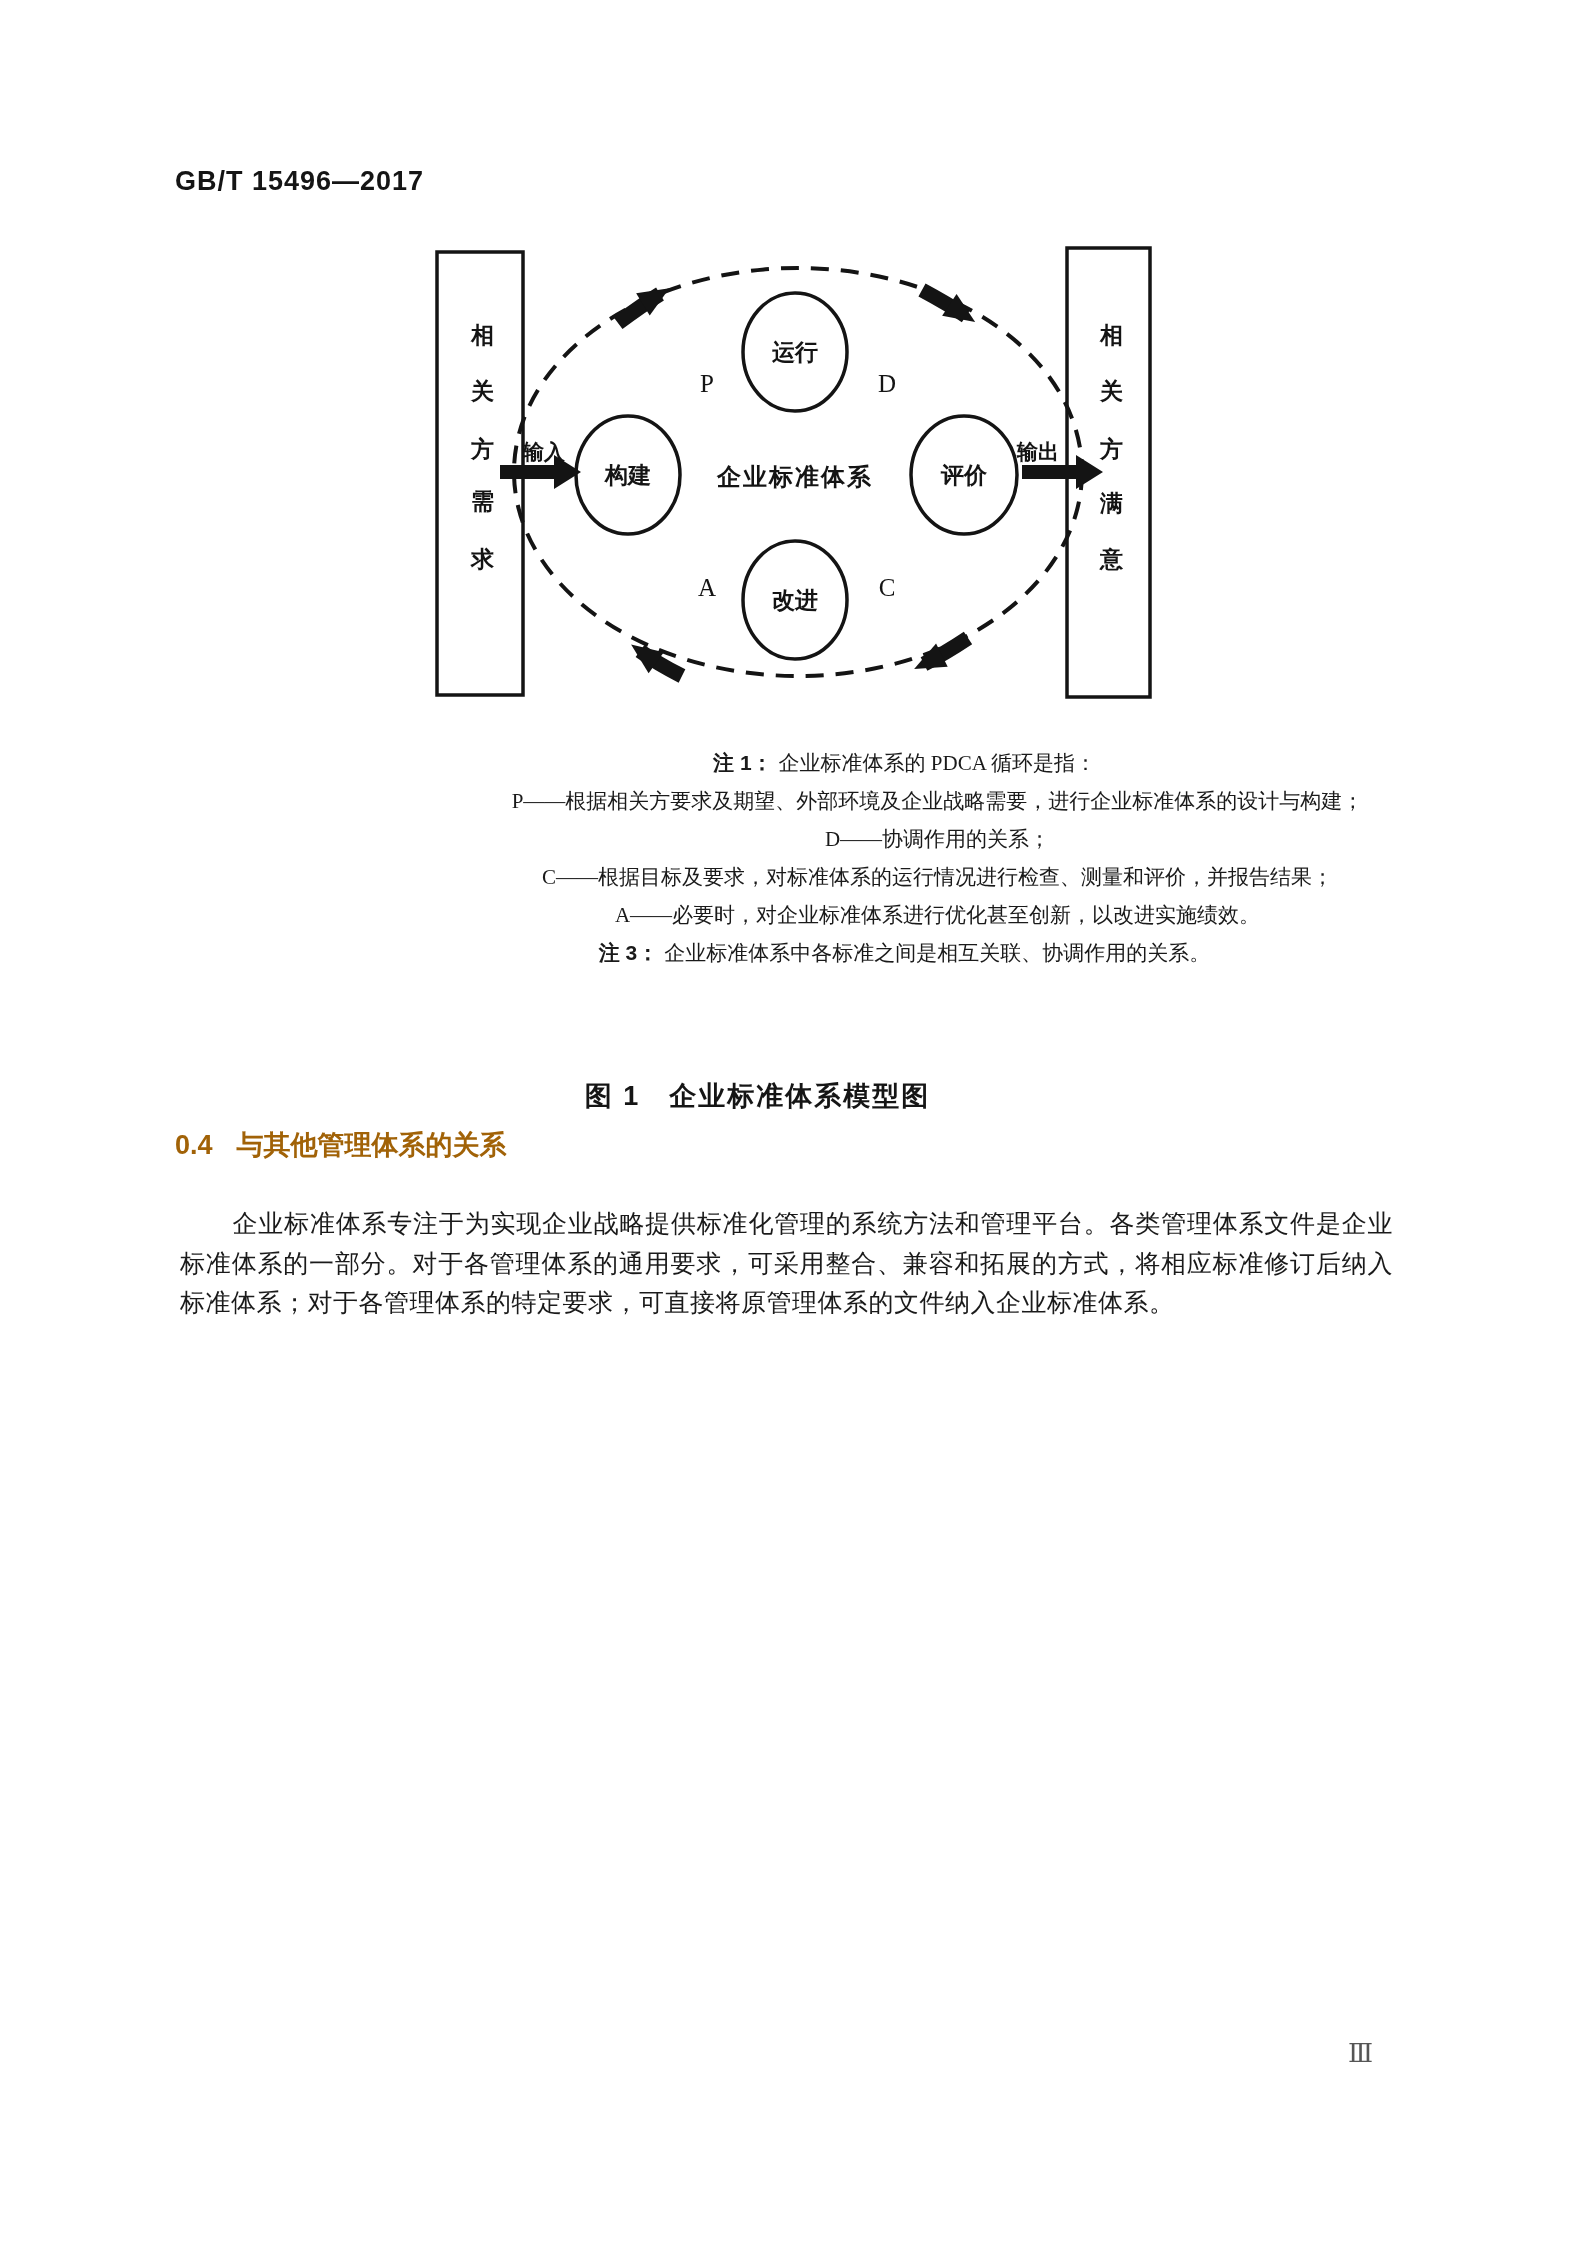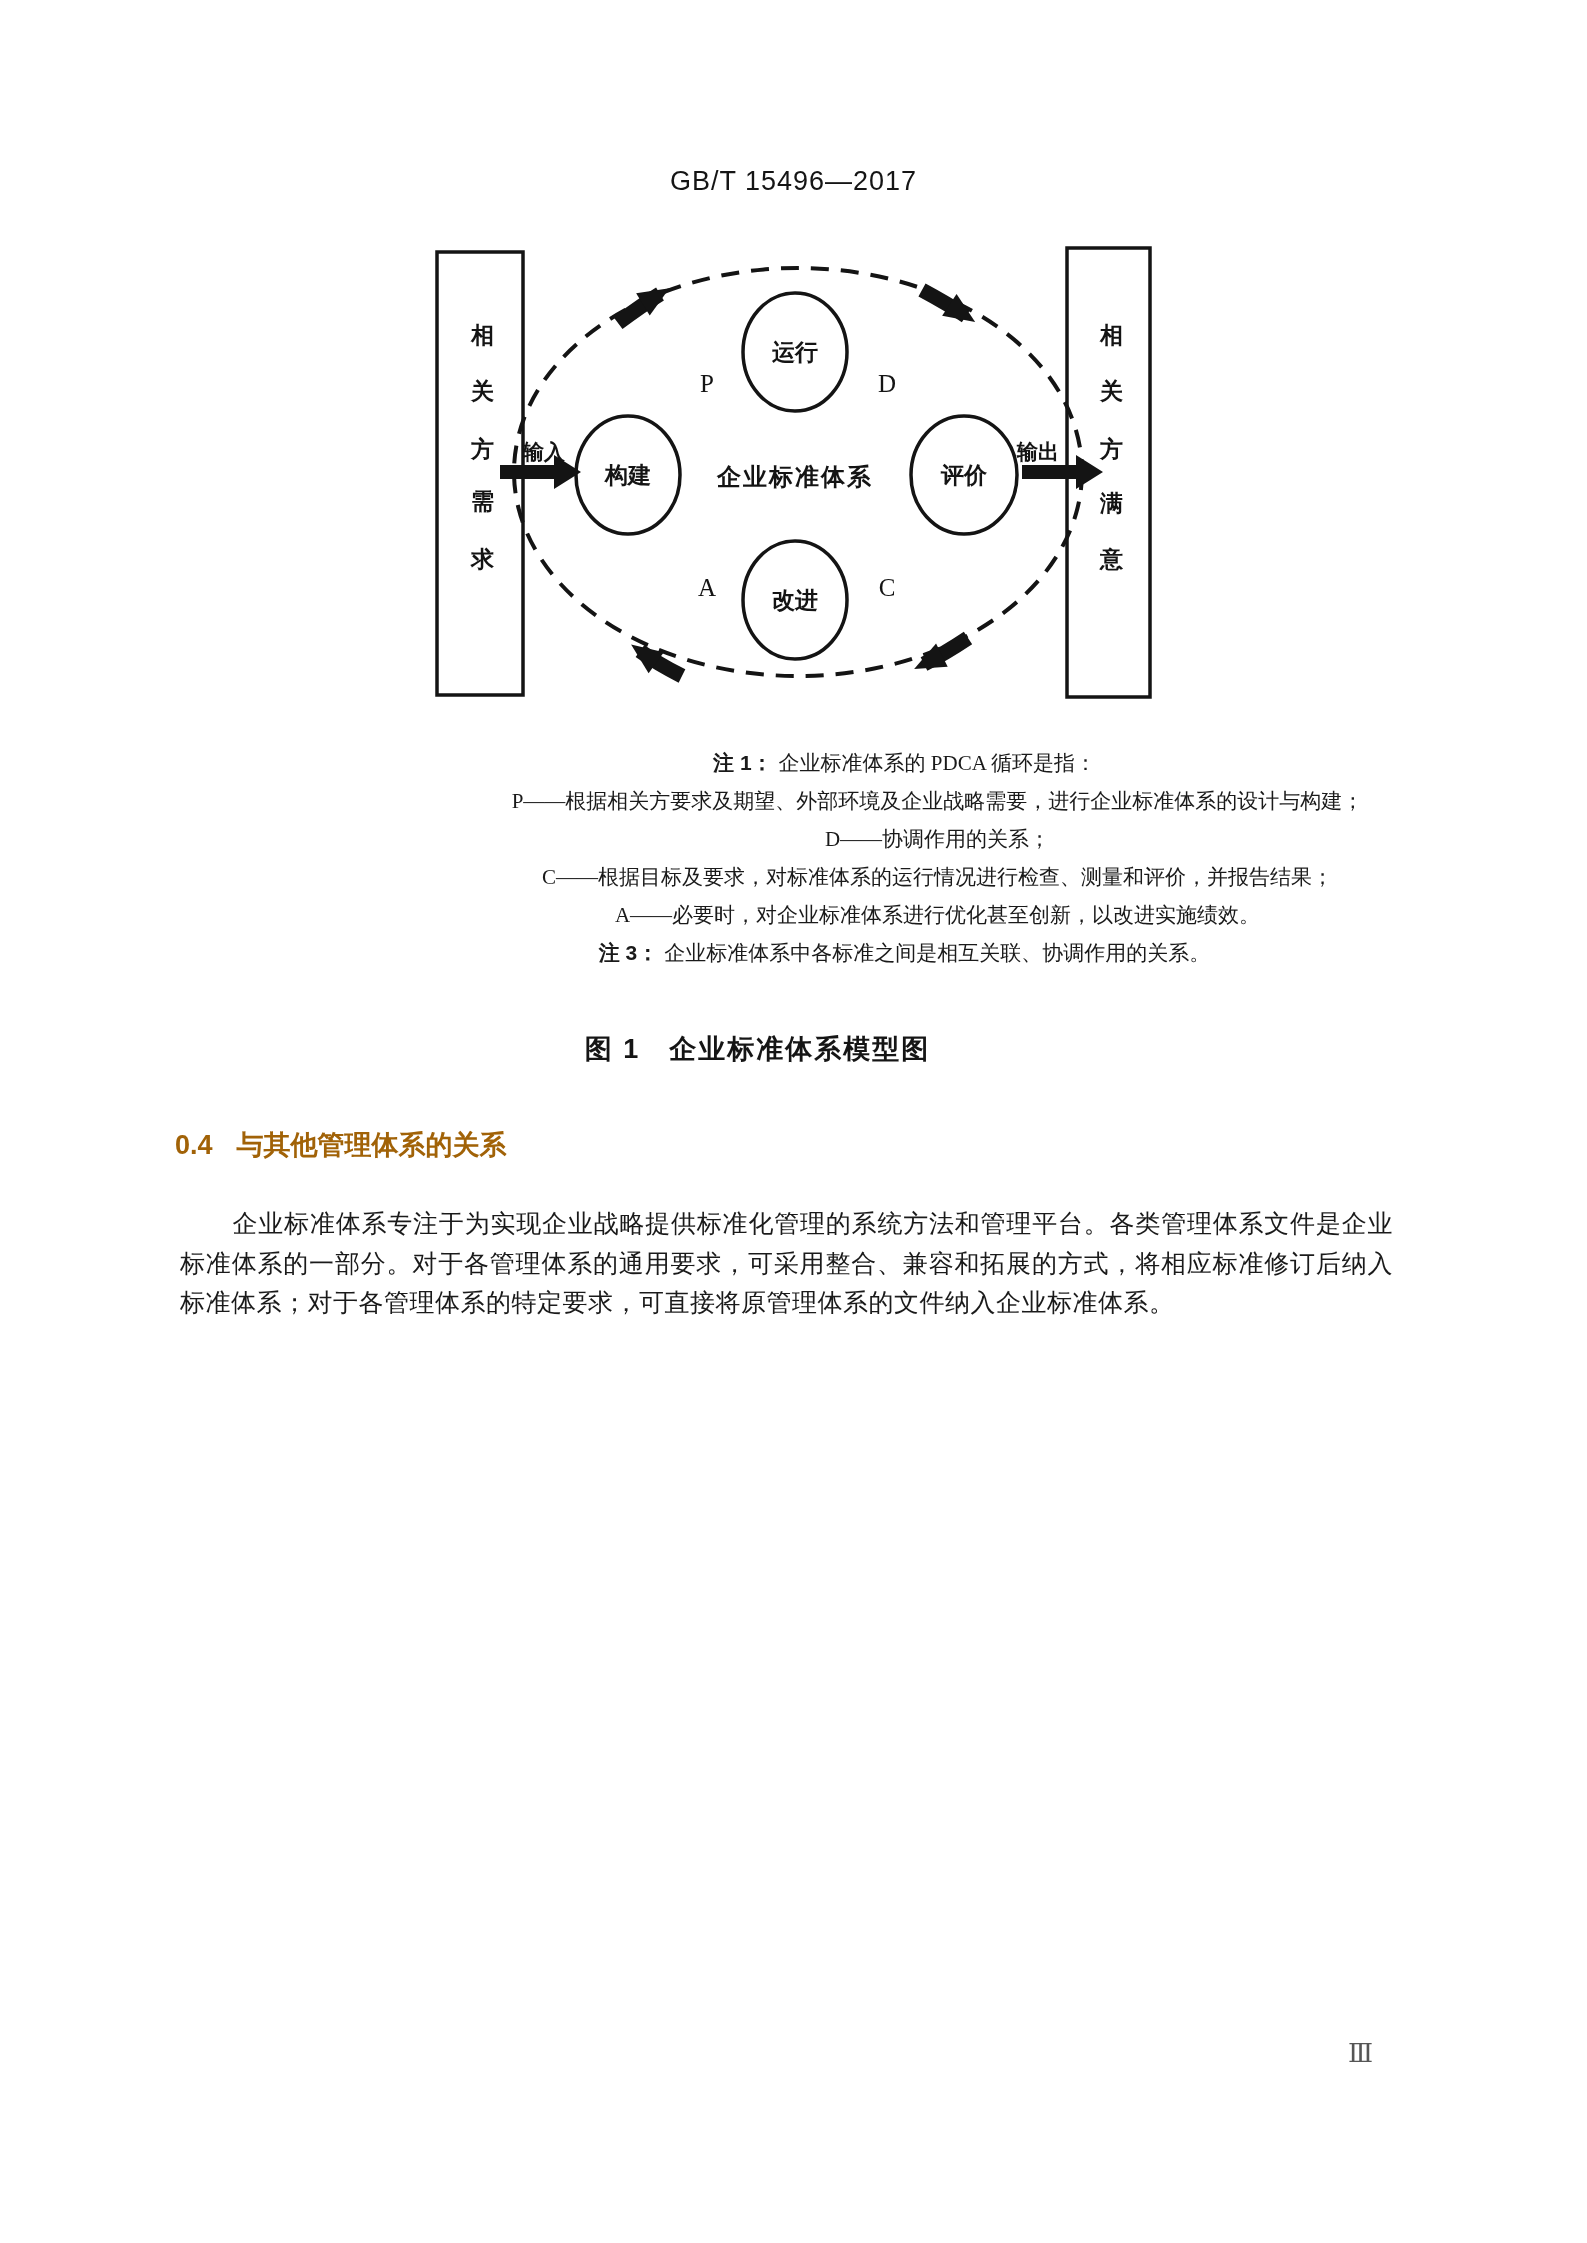--- a/index.html
+++ b/index.html
@@ -7,23 +7,23 @@
     position:relative;
     width:1587px;height:2243px;
     background:#ffffff;
     margin:0 auto;
     font-family:"Liberation Serif","DejaVu Serif",serif;
     color:#1a1a1a;
     overflow:hidden;
   }
   .std-header{
     position:absolute;top:166px;left:175px;width:1237px;
-    text-align:center;
+    text-align:left;
     font-family:"Liberation Sans","DejaVu Sans",sans-serif;
-    font-weight:400;font-size:27px;letter-spacing:1px;color:#151515;
+    font-weight:700;font-size:27px;letter-spacing:1px;color:#151515;
   }
   
   .diagram{position:absolute;left:420px;top:230px;width:760px;height:480px;}
   .diagram svg{position:absolute;left:0;top:0;}
   .diagram text{fill:#141414;font-family:"Liberation Serif","DejaVu Serif",serif;}
   text.circle-label{font-size:23px;font-weight:600;}
   text.center-label{font-size:24px;font-weight:700;letter-spacing:2px;}
   text.pdca-letter{font-size:25px;}
   text.io-label{font-size:21px;font-weight:700;}
   .vlabel{
@@ -32,21 +32,21 @@
     font-size:23px;font-weight:600;letter-spacing:56px;
     color:#141414;white-space:nowrap;
   }
   
   .notes{position:absolute;left:0;top:744px;width:1587px;font-size:21px;line-height:38px;color:#1a1a1a;text-align:center;}
   .note-line{padding-left:222px;}
   .pdca-line{padding-left:288px;}
   .note-label{font-family:"Liberation Sans","DejaVu Sans",sans-serif;font-weight:700;margin-right:6px;}
   
   .figure-caption{
-    position:absolute;top:1031px;left:150px;width:1215px;text-align:center;
+    position:absolute;top:1078px;left:150px;width:1215px;text-align:center;
     font-family:"Liberation Sans","DejaVu Sans",sans-serif;font-weight:700;font-size:27px;color:#151515;
     letter-spacing:2px;
   }
   .section-heading{
     position:absolute;top:1127px;left:175px;
     font-family:"Liberation Sans","DejaVu Sans",sans-serif;font-weight:700;font-size:27px;color:#a16207;
   }
   .section-heading .sec-num{margin-right:24px;}
   .body-paragraph{
     position:absolute;top:1204px;left:180px;width:1213px;

